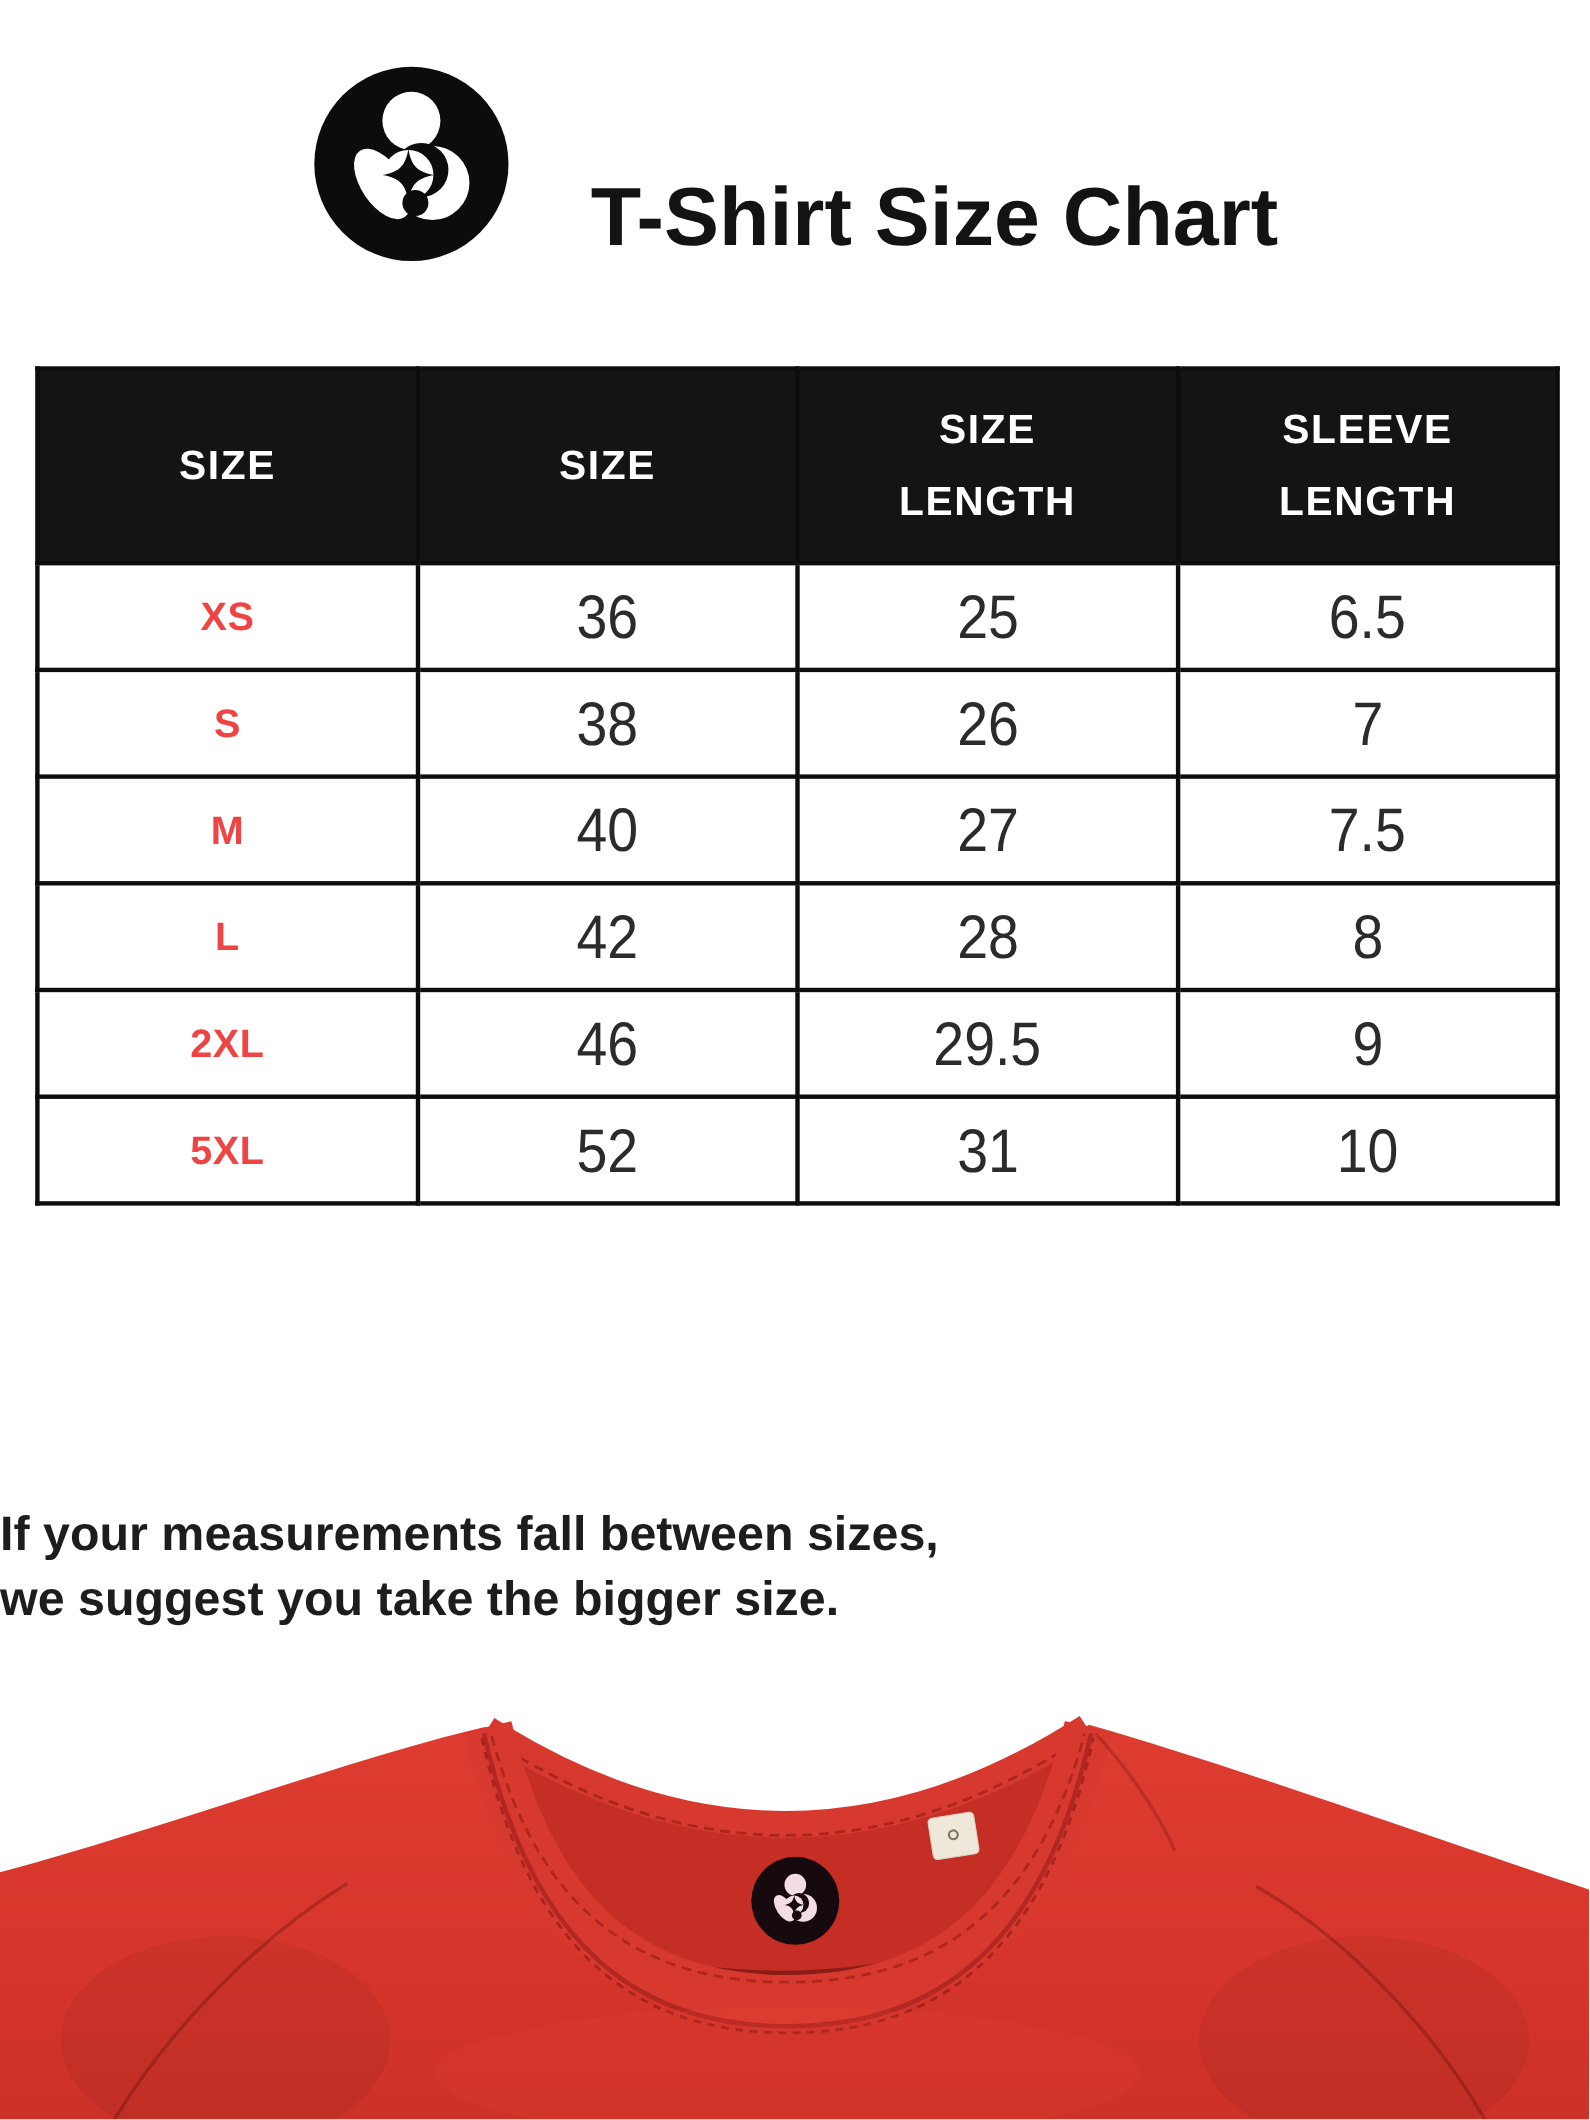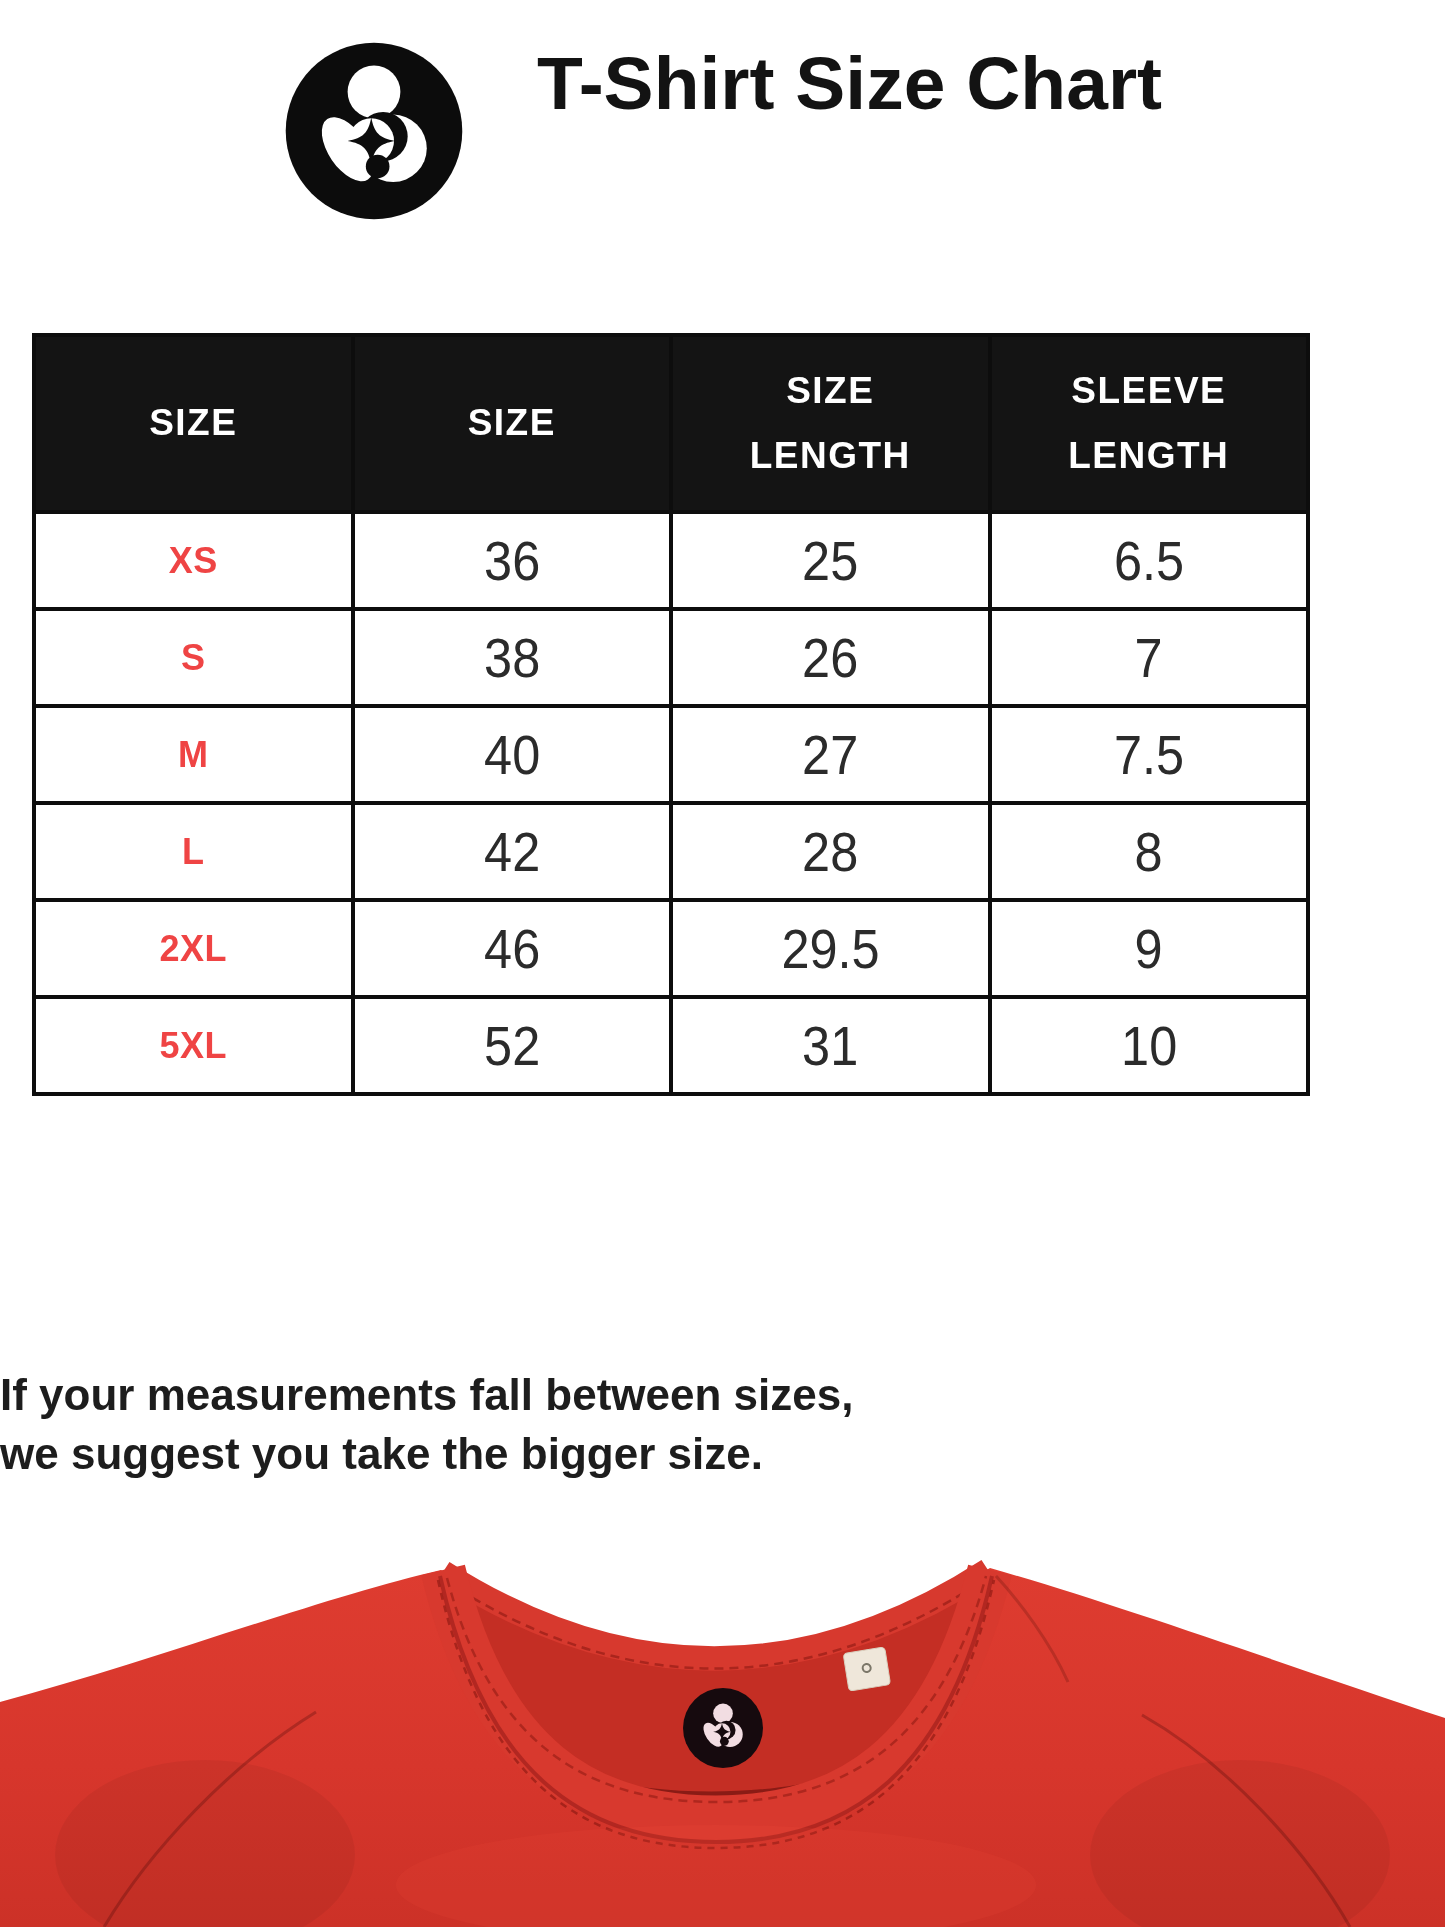--- a/index.html
+++ b/index.html
@@ -1,26 +1,26 @@
 <!DOCTYPE html>
 <html><head>
 <meta charset="utf-8">
 <style>
   html,body{margin:0;padding:0;background:#ffffff;}
   body{font-family:"Liberation Sans", sans-serif;}
   .canvas{position:relative;width:1445px;height:1927px;background:#ffffff;overflow:hidden;margin:0 auto;}
 
   
   .header{position:absolute;top:40px;left:0;width:1445px;height:200px;
-          display:flex;align-items:flex-start;justify-content:center;gap:72px;}
+          display:flex;align-items:flex-end;justify-content:center;gap:72px;}
   .logo{width:182px;height:182px;flex:0 0 auto;}
   .page-title{font-size:75px;font-weight:700;color:#131313;letter-spacing:0;margin:0;white-space:nowrap;}
 
   
-  .chart-table{position:absolute;left:32px;top:333px;width:1278px;border-collapse:collapse;
+  .chart-table{position:absolute;left:32px;top:333px;width:1386px;border-collapse:collapse;
                table-layout:fixed;}
   .chart-table col{width:25%;}
   .chart-table th,.chart-table td{border:4px solid #0d0d0d;text-align:center;vertical-align:middle;padding:0;}
   .chart-table th{background:#141414;color:#ffffff;font-size:37px;font-weight:700;
                   letter-spacing:1.5px;height:173px;line-height:1.75;}
   .hline{display:block;}
   .hline:empty{display:none;}
   .chart-table td{height:93px;background:#ffffff;}
   .cell-size{font-size:36px;font-weight:700;color:#ef4444;letter-spacing:0.5px;}
   .cell-num{font-size:56px;font-weight:400;color:#2b2b2b;}

